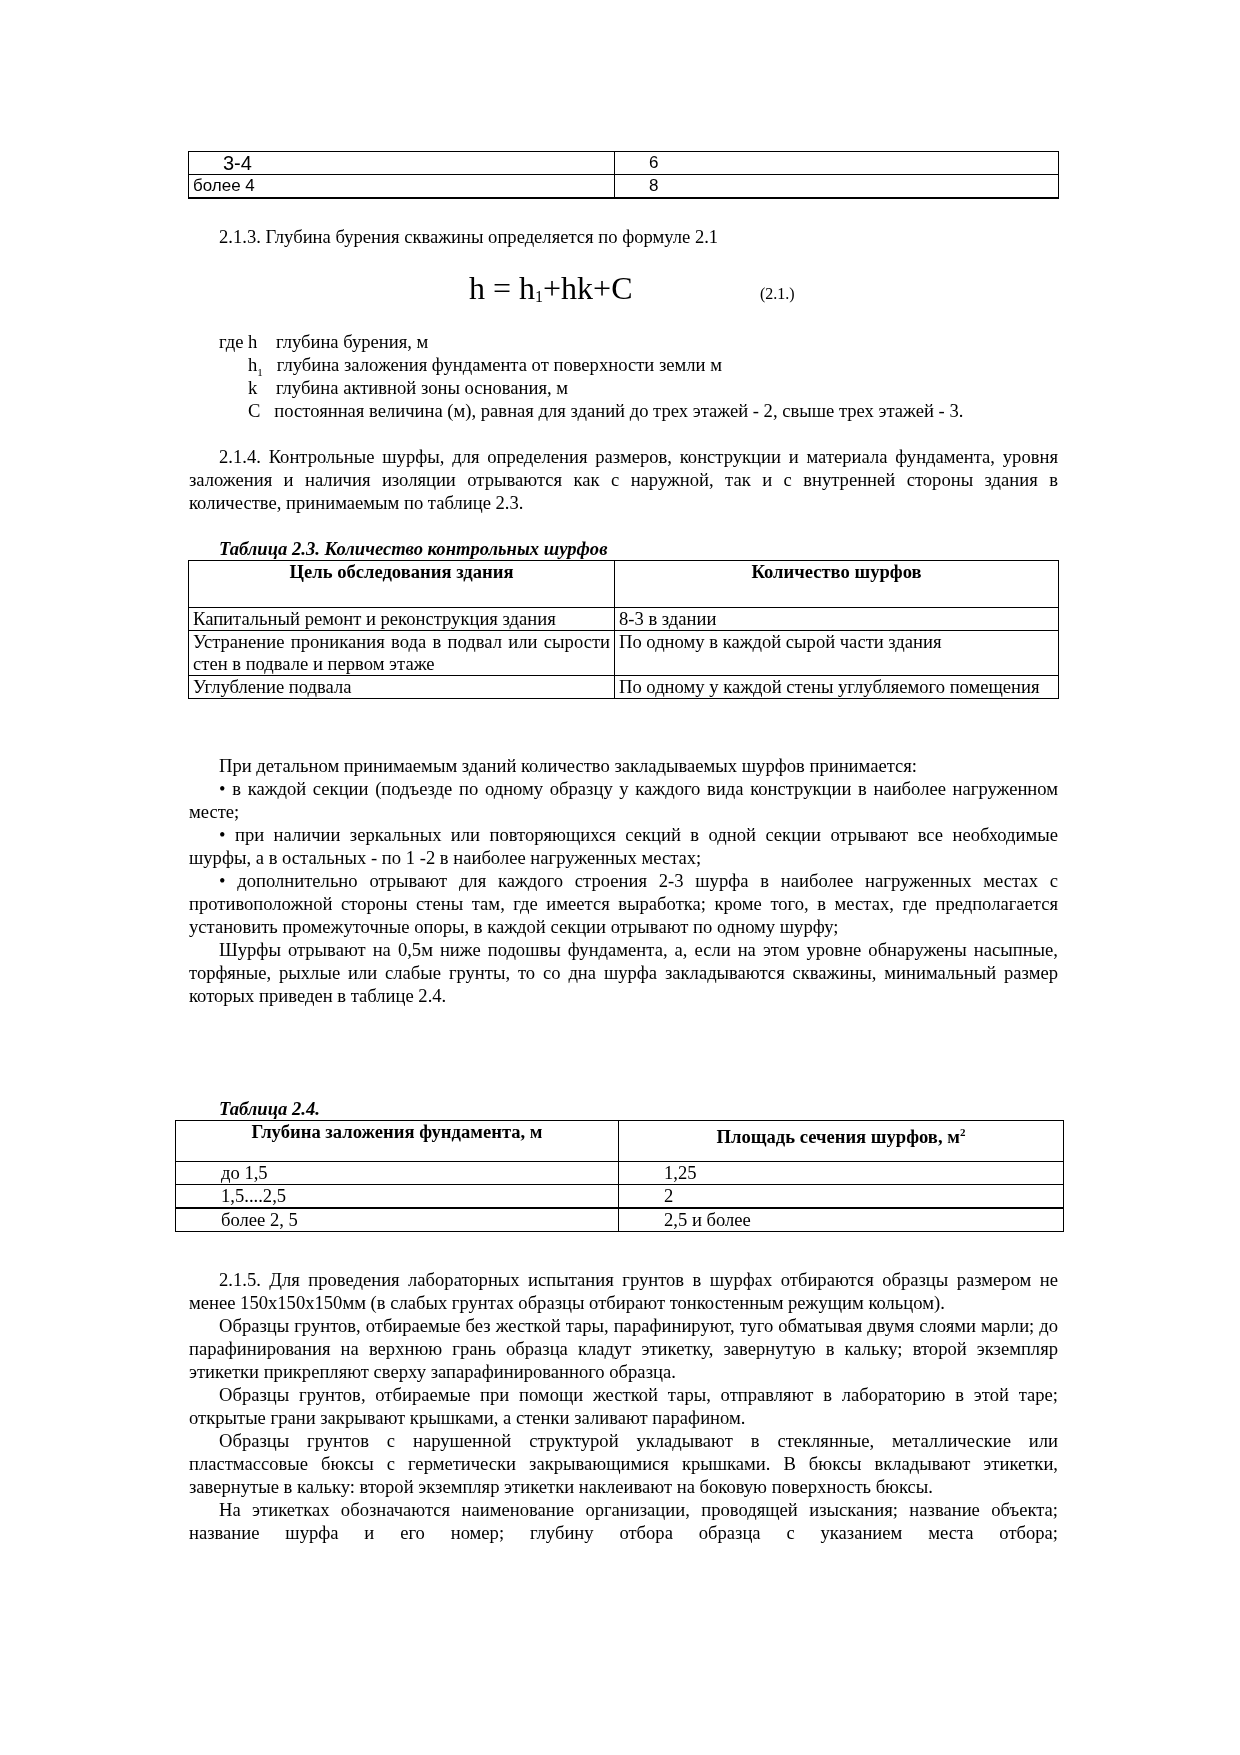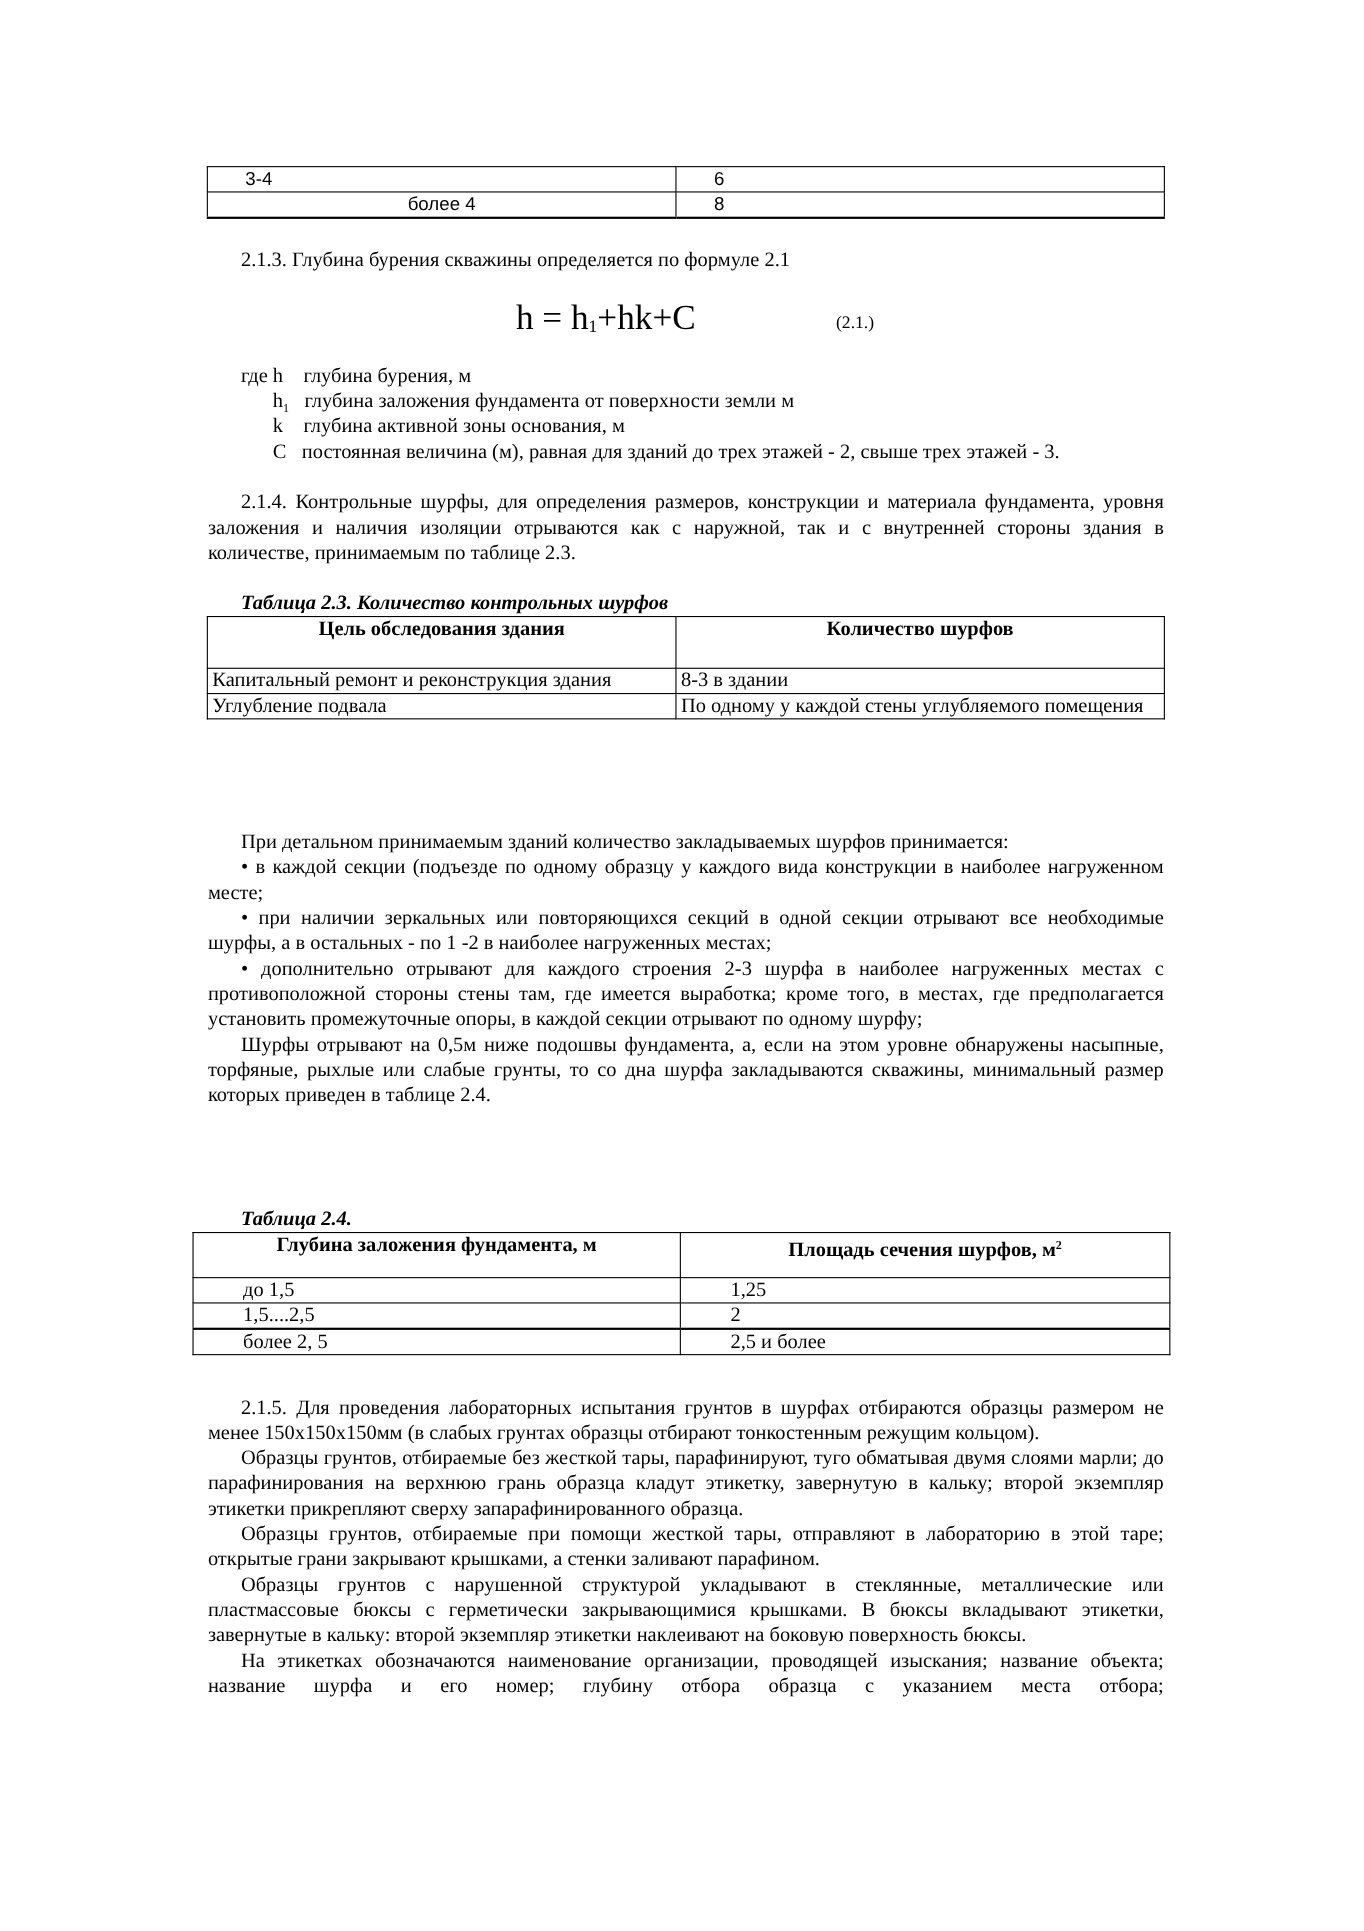--- a/index.html
+++ b/index.html
@@ -24,25 +24,25 @@
 </head>
 <body>
 
 <table style="left:188px; top:151px; width:870px;">
   <colgroup>
       <col style="width:426px">
       <col style="width:444px">
     </colgroup>
   <tbody>
       <tr>
-    <td style="padding-left:34px; font-family:'Liberation Sans','DejaVu Sans',sans-serif; font-size:17px;">3-4</td>
+    <td style="padding-left:34px; font-family:'Liberation Sans','DejaVu Sans',sans-serif; font-size:20px;">3-4</td>
     <td style="padding-left:34px; font-family:'Liberation Sans','DejaVu Sans',sans-serif; font-size:17px;">6</td>
   </tr>
   <tr>
-    <td style="font-family:'Liberation Sans','DejaVu Sans',sans-serif; font-size:17px; border-bottom-width:2.5px;text-align:center;">более 4</td>
+    <td style="font-family:'Liberation Sans','DejaVu Sans',sans-serif; font-size:17px; border-bottom-width:2.5px;">более 4</td>
     <td style="padding-left:34px; font-family:'Liberation Sans','DejaVu Sans',sans-serif; font-size:17px; border-bottom-width:2.5px;">8</td>
   </tr>
 </tbody>
   </table>
 
 <div class="abs line" style="left:219px; top:225px;">2.1.3. Глубина бурения скважины определяется по формуле 2.1</div>
 
 <div class="formula">
   <span>h = h</span><sub>1</sub><span>+hk+C</span>
 </div>
@@ -71,20 +71,24 @@
       <col style="width:444px">
     </colgroup>
   <tbody>
       <tr style="height:47px;">
     <th>Цель обследования здания</th>
     <th>Количество шурфов</th>
   </tr>
   <tr>
     <td>Капитальный ремонт и реконструкция здания</td>
     <td>8-3 в здании</td>
+  </tr>
+  <tr>
+    <td style="text-align:justify;">Устранение проникания вода в подвал или сырости стен в подвале и первом этаже</td>
+    <td>По одному в каждой сырой части здания</td>
   </tr>
   <tr>
     <td>Углубление подвала</td>
     <td style="text-align:justify;">По одному у каждой стены углубляемого помещения</td>
   </tr>
 </tbody>
   </table>
 
 <div class="para" style="top:754px;">
   <div class="ind">При детальном принимаемым зданий количество закладываемых шурфов принимается:</div>

